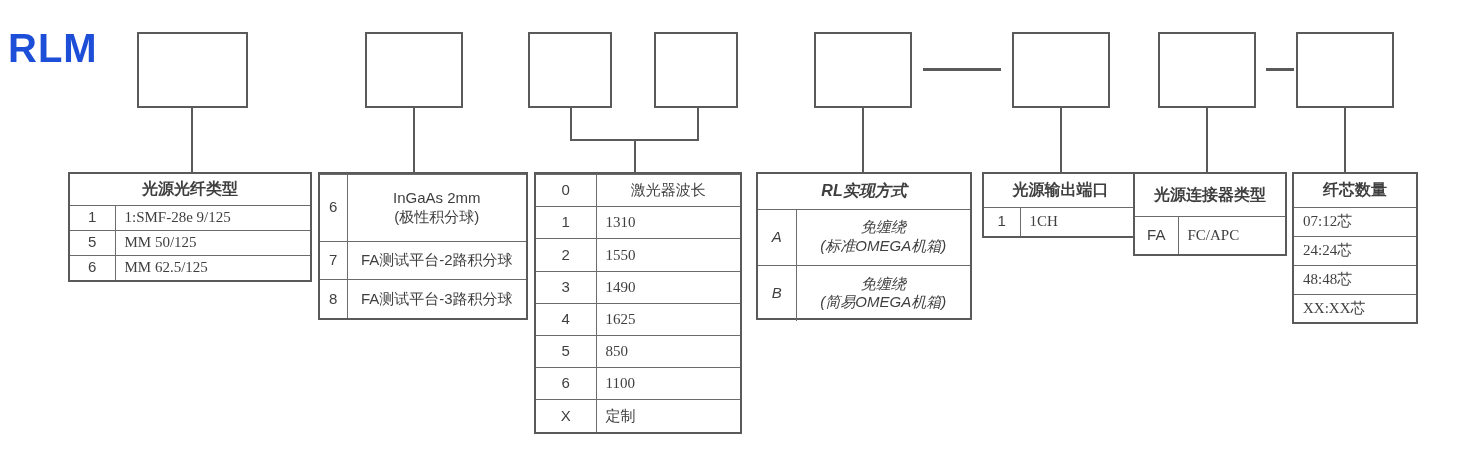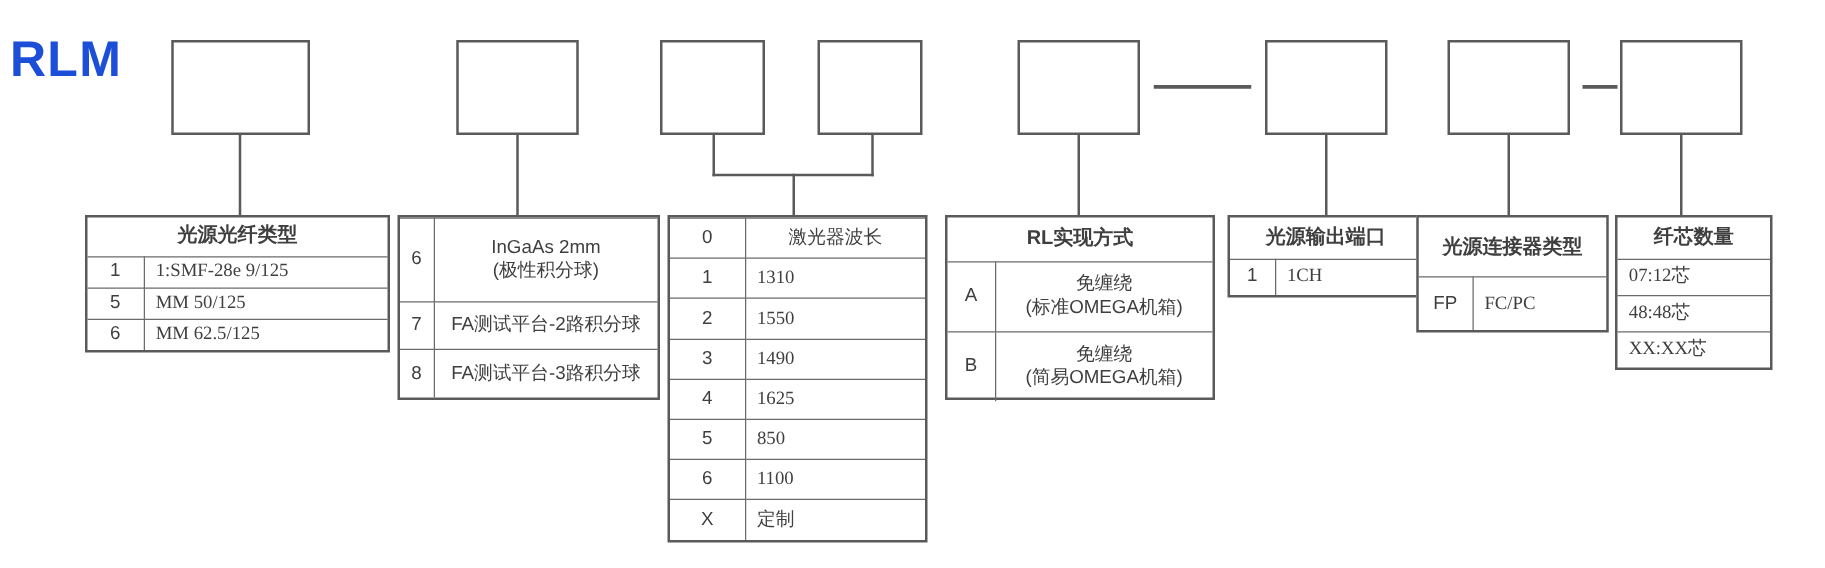--- a/index.html
+++ b/index.html
@@ -174,21 +174,21 @@
         <td class="val-left">1100</td>
       </tr>
       <tr style="height:28px">
         <td class="code">X</td>
         <td class="val-left">定制</td>
       </tr>
     </tbody>
       </table>
   </div>
 
-  <div class="tbl" style="left:756px;top:172px;width:216px;height:148px;">
+  <div class="tbl" style="left:756px;top:172px;width:216px;height:148px;font-style:italic;">
     <table>
       <colgroup>
           <col style="width:38px">
           <col>
         </colgroup>
       <tbody>
           <tr style="height:35px">
             <th colspan="2">RL实现方式</th>
           </tr>
       <tr style="height:56px">
@@ -216,51 +216,54 @@
             <th colspan="2">光源输出端口</th>
           </tr>
       <tr style="height:29px">
         <td class="code">1</td>
         <td class="val-left">1CH</td>
       </tr>
     </tbody>
       </table>
   </div>
 
-  <div class="tbl" style="left:1133px;top:172px;width:154px;height:94px;">
+  <div class="tbl" style="left:1133px;top:172px;width:154px;height:84px;">
     <table>
       <colgroup>
           <col style="width:43px">
           <col>
         </colgroup>
       <tbody>
           <tr style="height:33px">
             <th colspan="2">光源连接器类型</th>
           </tr>
       <tr style="height:29px">
-        <td class="code">FP</td>
-        <td class="val-left">FC/PC</td>
-      </tr>
-    </tbody>
-      </table>
-  </div>
-
-  <div class="tbl" style="left:1292px;top:172px;width:126px;height:124px;">
+        <td class="code">FA</td>
+        <td class="val-left">FC/APC</td>
+      </tr>
+    </tbody>
+      </table>
+  </div>
+
+  <div class="tbl" style="left:1292px;top:172px;width:126px;height:152px;">
     <table>
       <colgroup>
           <col>
         </colgroup>
       <tbody>
           <tr style="height:33px">
             <th>纤芯数量</th>
           </tr>
       <tr style="height:29px">
         <td class="val-left">07:12芯</td>
       </tr>
       <tr style="height:29px">
+        <td class="val-left">24:24芯</td>
+      </tr>
+      <tr style="height:29px">
         <td class="val-left">48:48芯</td>
       </tr>
       <tr style="height:29px">
         <td class="val-left">XX:XX芯</td>
       </tr>
     </tbody>
       </table>
   </div>
 
 </div>

